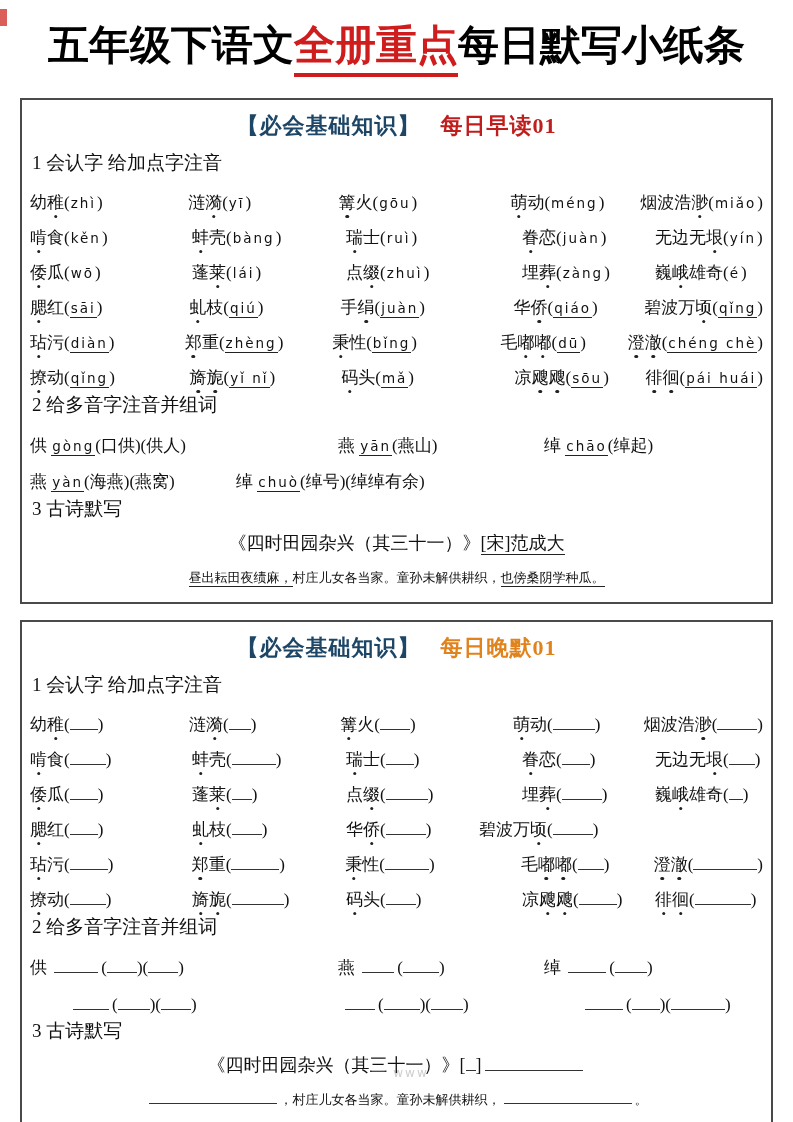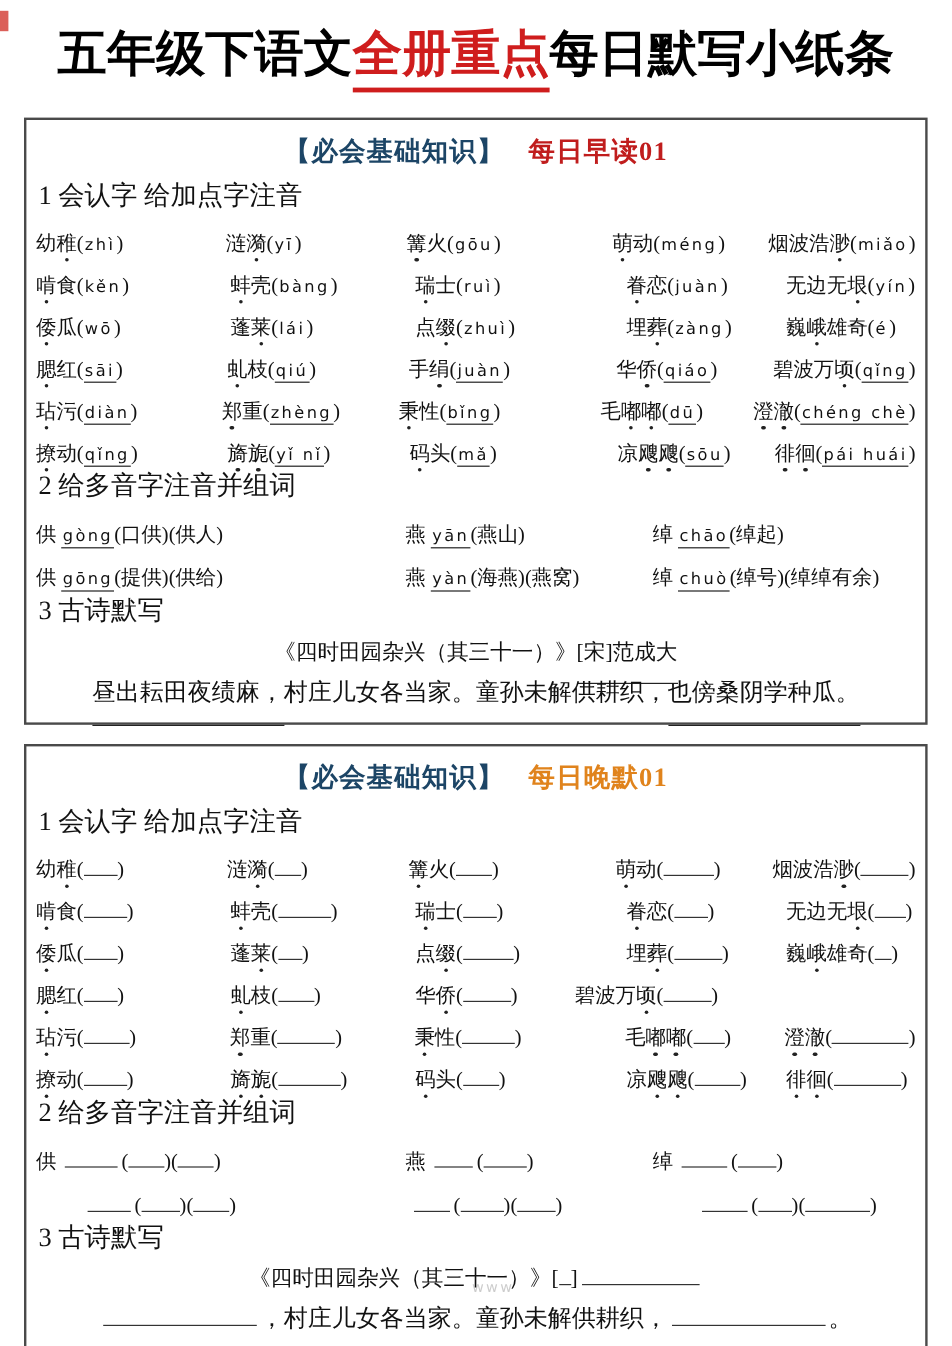--- a/index.html
+++ b/index.html
@@ -16,41 +16,41 @@
   .t-red{color:var(--title-red,#cf1d1d);border-bottom:4px solid var(--title-red,#cf1d1d);padding-bottom:2px;}
   .box{
     margin:16px 20px 0 20px;border:2px solid var(--border,#4a4a4a);
     padding:4px 6px 8px 6px;background:#fff;
   }
   .box-header{text-align:center;font-size:22px;font-weight:bold;padding:7px 0 6px 0;letter-spacing:1px;}
   .bh-left{color:var(--navy,#1c4566);}
   .bh-right{margin-left:20px;}
   #box1 .bh-right{color:var(--red,#c01d1d);margin-top:32px;}
   #box2 .bh-right{color:var(--orange,#e0831c);text-align:center;}
-  .part-title{font-size:22px;height:32px;display:flex;align-items:center;padding-left:4px;}
+  .part-title{font-size:19px;height:32px;display:flex;align-items:center;padding-left:4px;}
   .wrow{display:flex;align-items:flex-end;height:35px;font-size:17px;padding:0 2px;white-space:nowrap;}
   .wcell{white-space:nowrap;}
   .c0{width:162px;}.c1{width:154px;}.c2{width:176px;}.c3{width:133px;}.c4{flex:1;}
   .cjk span{position:relative;display:inline-block;}
   .dc::after{
     content:'';position:absolute;left:50%;transform:translateX(-50%);bottom:-4px;
     width:3.5px;height:3.5px;border-radius:50%;background:#222;
   }
   .py{font-family:"DejaVu Sans",sans-serif;font-size:13.5px;letter-spacing:2px;padding:0 1px;}
   .py.u{border-bottom:1.2px solid #222;padding-bottom:1px;}
   .blank{display:inline-block;border-bottom:1.4px solid #333;height:0.85em;vertical-align:baseline;}
   .polyrow{display:flex;align-items:flex-end;height:36px;font-size:17px;padding:0 2px;white-space:nowrap;}
   .pc0{width:308px;}.pc1{width:206px;}.pc2{flex:1;}
   .prow2 .pc0{width:272px;}.prow2 .pc1{width:240px;}
   .indent{display:inline-block;width:40px;}
   .pword{font-size:17px;}
   .line-blank{display:inline-block;border-bottom:1.4px solid #333;height:0.9em;margin:0 3px;vertical-align:baseline;}
   .poem-title{text-align:center;font-size:18px;line-height:36px;white-space:nowrap;}
-  .poem-line{text-align:center;font-size:20px;line-height:33px;white-space:nowrap;}
-  .useg{border-bottom:1.3px solid #222;padding-bottom:16px;}
+  .poem-line{text-align:center;font-size:13px;line-height:33px;white-space:nowrap;}
+  .useg{border-bottom:1.3px solid #222;padding-bottom:1px;}
   .watermark{
     position:absolute;left:256px;top:1066px;width:310px;text-align:center;
     font-family:"DejaVu Sans",sans-serif;font-size:12px;color:#9a9a9a;opacity:.5;
     letter-spacing:2px;filter:blur(.4px);pointer-events:none;
   }
 </style>
 </head>
 <body style="--navy: #1c4566; --red: #c01d1d; --orange: #e0831c; --title-red: #cf1d1d; --border: #4a4a4a;">
 
 <div class="corner-mark"></div>
@@ -107,21 +107,20 @@
       </div>
     </div>
   <div class="part-title">2 给多音字注音并组词</div>
   <div id="poly1">
       <div class="polyrow">
         <span class="pc0"><span class="pword">供 </span><span class="py u">gòng</span><span class="pword">(口供)(供人)</span></span>
         <span class="pc1"><span class="pword">燕 </span><span class="py u">yān</span><span class="pword">(燕山)</span></span>
         <span class="pc2"><span class="pword">绰 </span><span class="py u">chāo</span><span class="pword">(绰起)</span></span>
       </div>
       <div class="polyrow">
-        <span class="pc0"><span class="pword">供 </span><span class="py u">gōng</span><span class="pword">(提供)(供给)</span></span>
         <span class="pc1"><span class="pword">燕 </span><span class="py u">yàn</span><span class="pword">(海燕)(燕窝)</span></span>
         <span class="pc2"><span class="pword">绰 </span><span class="py u">chuò</span><span class="pword">(绰号)(绰绰有余)</span></span>
       </div>
     </div>
   <div class="part-title">3 古诗默写</div>
   <div class="poem-title"><span>《四时田园杂兴（其三十一）》</span><span class="useg">[宋]范成大</span></div>
   <div class="poem-line" id="poemline1"><span class="useg">昼出耘田夜绩麻，</span><span>村庄儿女各当家。童孙未解供耕织，</span><span class="useg">也傍桑阴学种瓜。</span></div>
 </section>
 
 <section class="box" id="box2">

